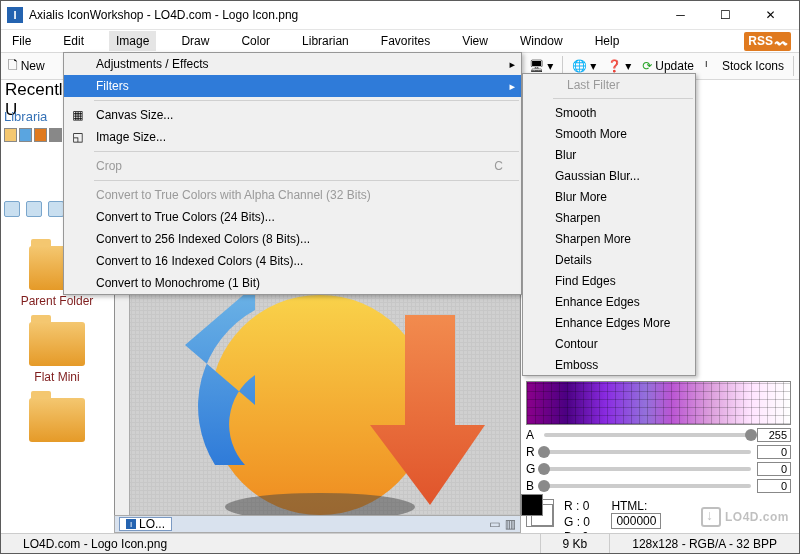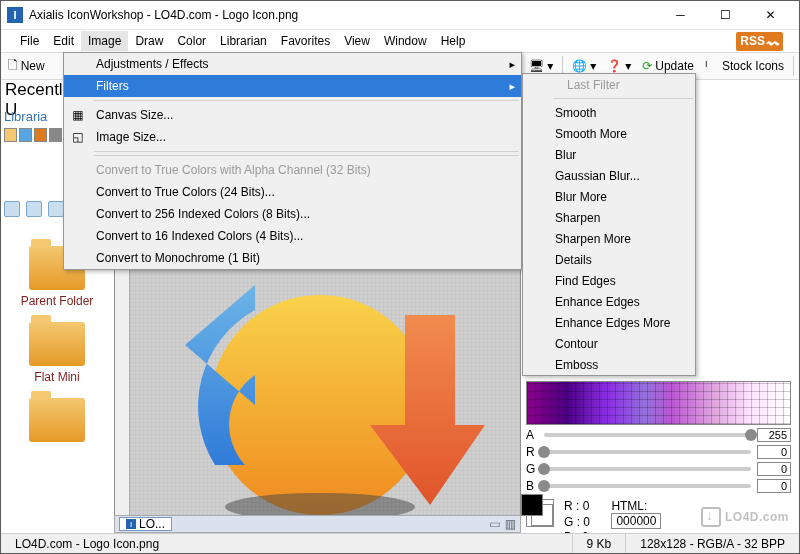--- a/index.html
+++ b/index.html
@@ -1,21 +1,21 @@
 <!DOCTYPE html>
 <html><head>
 <meta charset="utf-8">
 <style>
 * { margin: 0; padding: 0; box-sizing: border-box; font-family: "Segoe UI", Tahoma, sans-serif; font-size: 12px; }
 body { width: 800px; height: 554px; background: #fff; overflow: hidden; position: relative; border: 1px solid #5b5b5b; }
 .titlebar { height: 29px; display: flex; align-items: center; padding: 0 6px; background: #fff; border-bottom: 1px solid #e5e5e5; }
 .titlebar .app-icon { width: 16px; height: 16px; background:#2463b0; display:inline-flex; align-items:center; justify-content:center; color:#fff; font-weight:bold; font-size:11px; margin-right:6px;}
 .titlebar .title { flex:1; color:#000; }
 .titlebar .winbtn { width:45px; height:29px; display:flex; align-items:center; justify-content:center; color:#000;}
-.menubar { height:22px; display:flex; align-items:center; padding:0 12px; gap:0; background:#fff; }
+.menubar { height:22px; display:flex; align-items:center; padding:0 4px; gap:18px; background:#fff; }
 .menubar .mitem { padding:3px 7px; color:#000; }
 .menubar .mitem.open { background:#e5e5e5; }
 .rss-badge { margin-left:auto; margin-right:4px; background:#e07a1f; color:#fff; font-weight:bold; font-size:10px; padding:1px 4px; border-radius:2px; display:flex; align-items:center; gap:2px;}
 .toolbar { height:28px; border-top:1px solid #d9d9d9; border-bottom:1px solid #d9d9d9; display:flex; align-items:center; padding:0 3px; gap:3px; background:#fafafa; position:relative;}
 .toolbar .tbtn { display:flex; align-items:center; gap:3px; padding:2px 4px; color:#000;}
 .toolbar .sep { width:1px; height:20px; background:#ccc; margin:0 2px;}
 .dropdown-menu { position:absolute; top:51px; left:62px; width:459px; background:#f0f0f0; border:1px solid #979797; box-shadow:2px 2px 4px rgba(0,0,0,0.25); z-index:50;}
 .dropdown-menu .dmrow { height:22px; display:flex; align-items:center; position:relative;}
 .dropdown-menu .iconcol { width:28px; height:22px; display:flex; align-items:center; justify-content:center; background:#f0f0f0;}
 .dropdown-menu .label { flex:1; padding-left:4px; color:#000;}
@@ -57,21 +57,21 @@
 .sliderrow .track { flex:1; height:4px; background:#ccc; border-radius:2px; position:relative;}
 .sliderrow .knob { position:absolute; top:-4px; width:12px; height:12px; border-radius:50%; background:#8a8a8a;}
 .sliderrow .val { width:34px; text-align:right; border:1px solid #888; padding:0 3px; font-size:11px; color:#000;}
 .colorbottom { display:flex; gap:10px; margin-top:6px; align-items:flex-start;}
 .colorbottom .cbox { width:28px; height:28px; border:1px solid #888; position:relative;}
 .colorbottom .cbox .front { position:absolute; top:-6px; left:-6px; width:22px; height:22px; background:#000; border:1px solid #888;}
 .colorbottom .cbox .back { position:absolute; bottom:0; right:0; width:22px; height:22px; background:#fff; border:1px solid #888;}
 .colorbottom .readouts { font-size:11px; color:#000; line-height:1.3;}
 .colorbottom .html { font-size:11px; color:#000;}
 .statusbar { position:absolute; bottom:0; left:0; right:0; height:20px; background:#f0f0f0; border-top:1px solid #ccc; display:flex; align-items:center; font-size:11px; color:#000;}
-.statusbar .sseg { padding:0 14px; border-left:1px solid #ccc; height:100%; display:flex; align-items:center;}
+.statusbar .sseg { padding:0 22px; border-left:1px solid #ccc; height:100%; display:flex; align-items:center;}
 .statusbar .sseg:first-child { border-left:none; flex:0 0 auto;}
 .taskbar { position:absolute; bottom:20px; left:113px; width:407px; height:18px; background:#d9e2ee; border:1px solid #aaa; display:flex; align-items:center; gap:4px; padding:0 4px;}
 .taskbar .tab { background:#fff; border:1px solid #7a99c2; padding:0 6px; height:14px; display:flex; align-items:center; gap:3px; font-size:10px;}
 .watermark { position:absolute; bottom:26px; right:10px; font-size:22px; color:rgba(0,0,0,0.25); font-weight:600; letter-spacing:0.5px; display:flex; align-items:center; gap:4px;}
 .watermark .wicon { width:20px; height:20px; border:2px solid rgba(0,0,0,0.25); border-radius:3px; position:relative;}
 .watermark .wicon::after { content:"↓"; position:absolute; top:-2px; left:3px; font-size:14px;}
 .toolstrip { position:absolute; top:200px; left:3px; display:flex; gap:6px;}
 .toolstrip .ts { width:16px; height:16px; background:#c9dff0; border:1px solid #7aa6cc; border-radius:2px;}
 svg.logo-svg { width:100%; height:100%; }
 </style>
@@ -139,20 +139,25 @@
   <div class="dmsep"></div>
   <div class="dmrow">
       <span class="iconcol">▦</span>
       <span class="label">Canvas Size...</span>
     </div>
   <div class="dmrow">
       <span class="iconcol">◱</span>
       <span class="label">Image Size...</span>
     </div>
   <div class="dmsep"></div>
+  <div class="dmrow disabled">
+      <span class="iconcol"></span>
+      <span class="label">Crop</span>
+      <span class="shortcut">C</span>
+    </div>
   <div class="dmsep"></div>
   <div class="dmrow disabled">
       <span class="iconcol"></span>
       <span class="label">Convert to True Colors with Alpha Channel (32 Bits)</span>
     </div>
   <div class="dmrow">
       <span class="iconcol"></span>
       <span class="label">Convert to True Colors (24 Bits)...</span>
     </div>
   <div class="dmrow">

